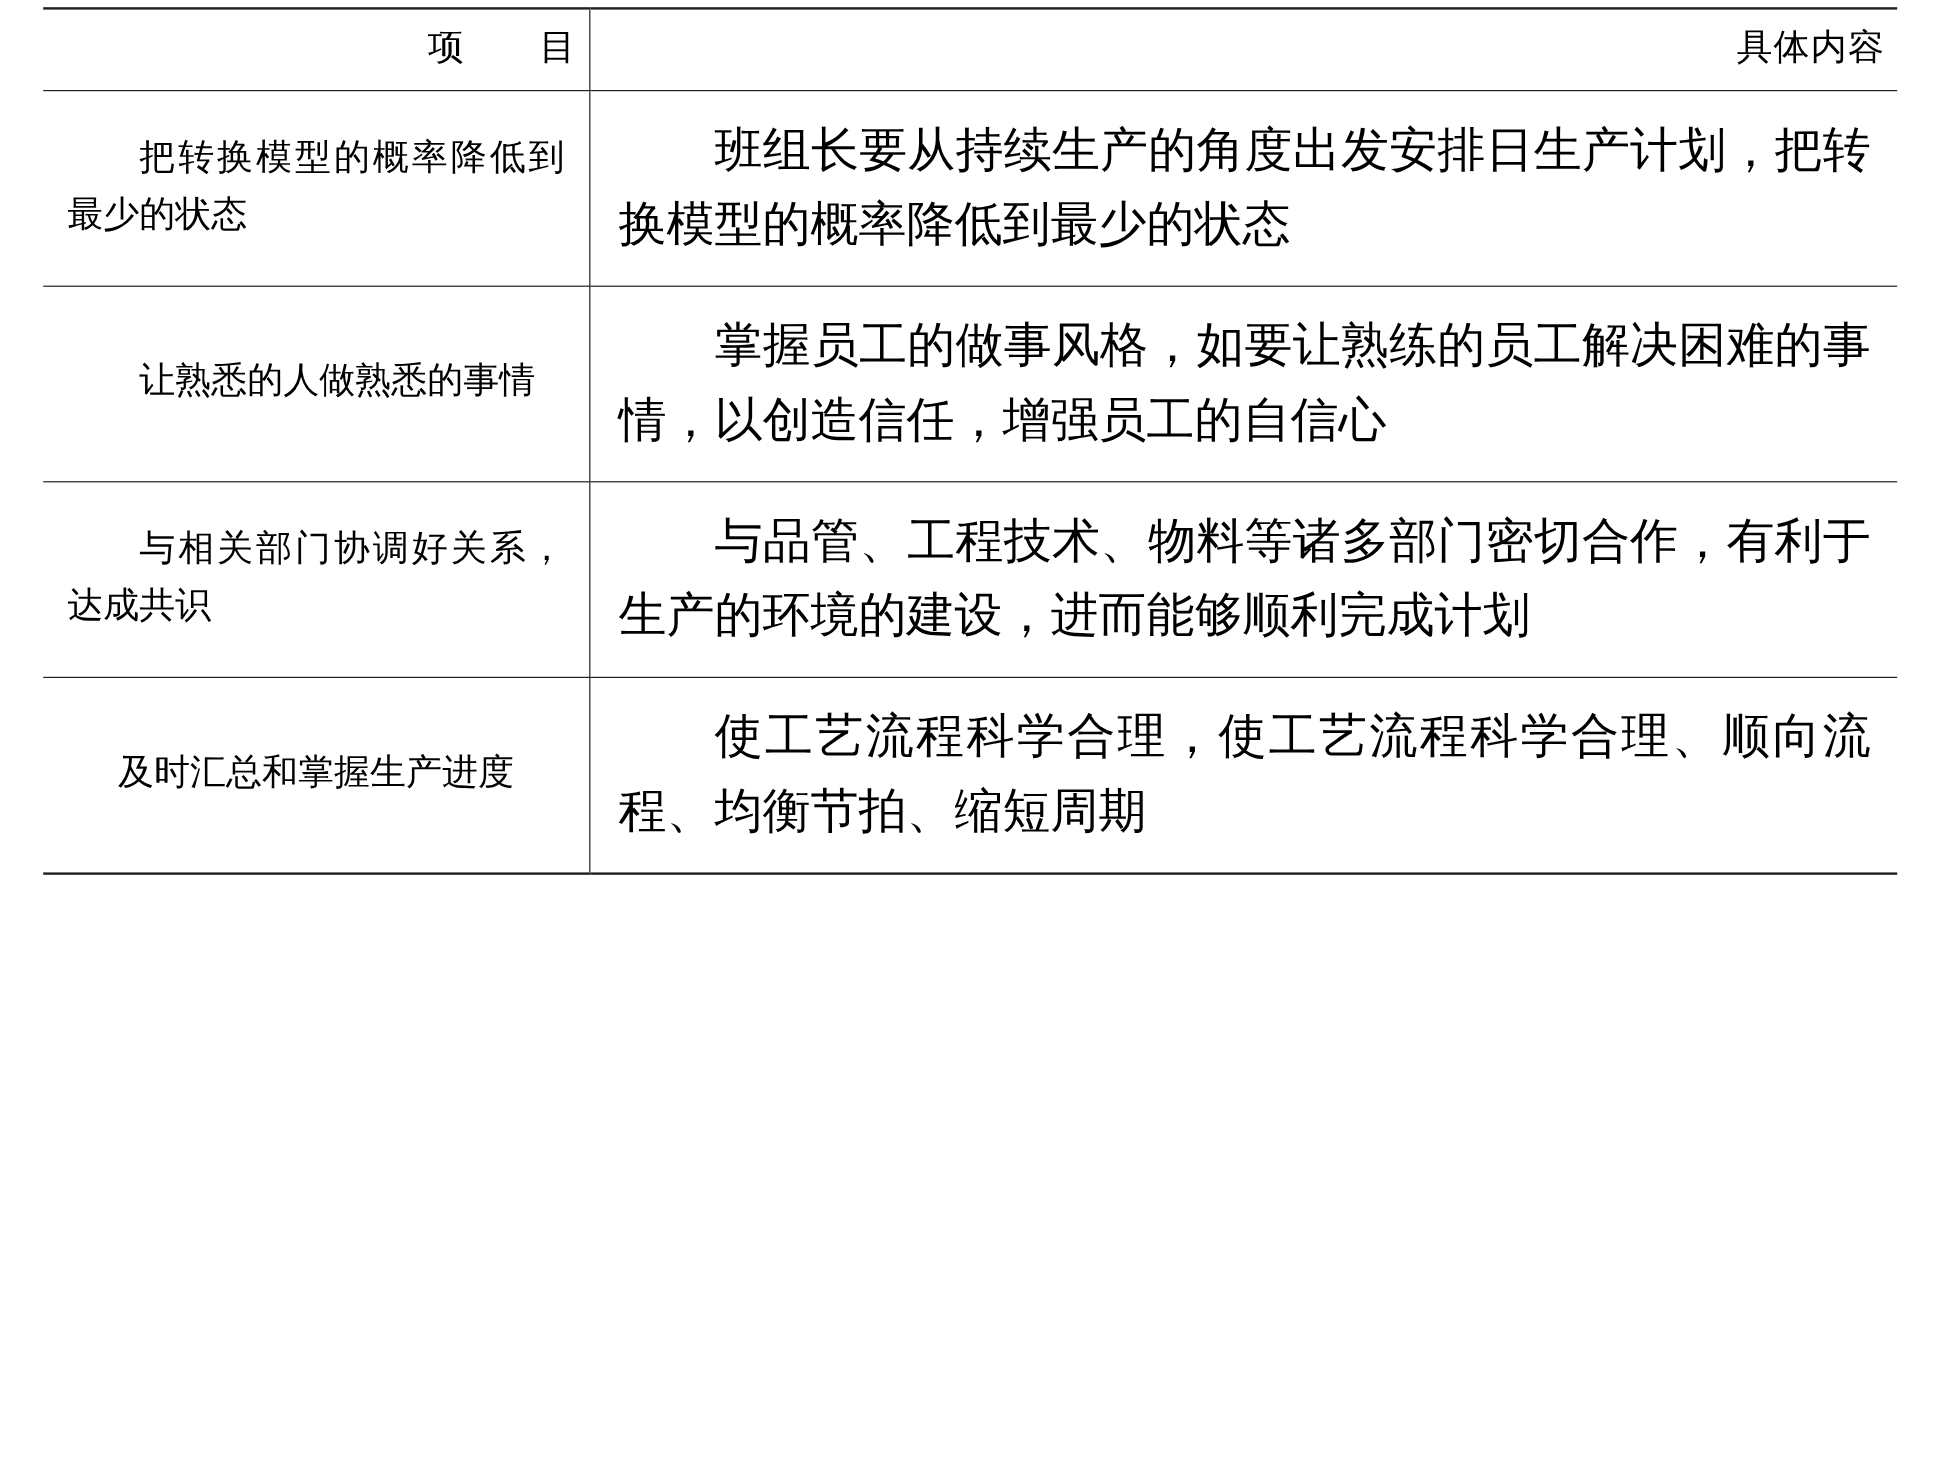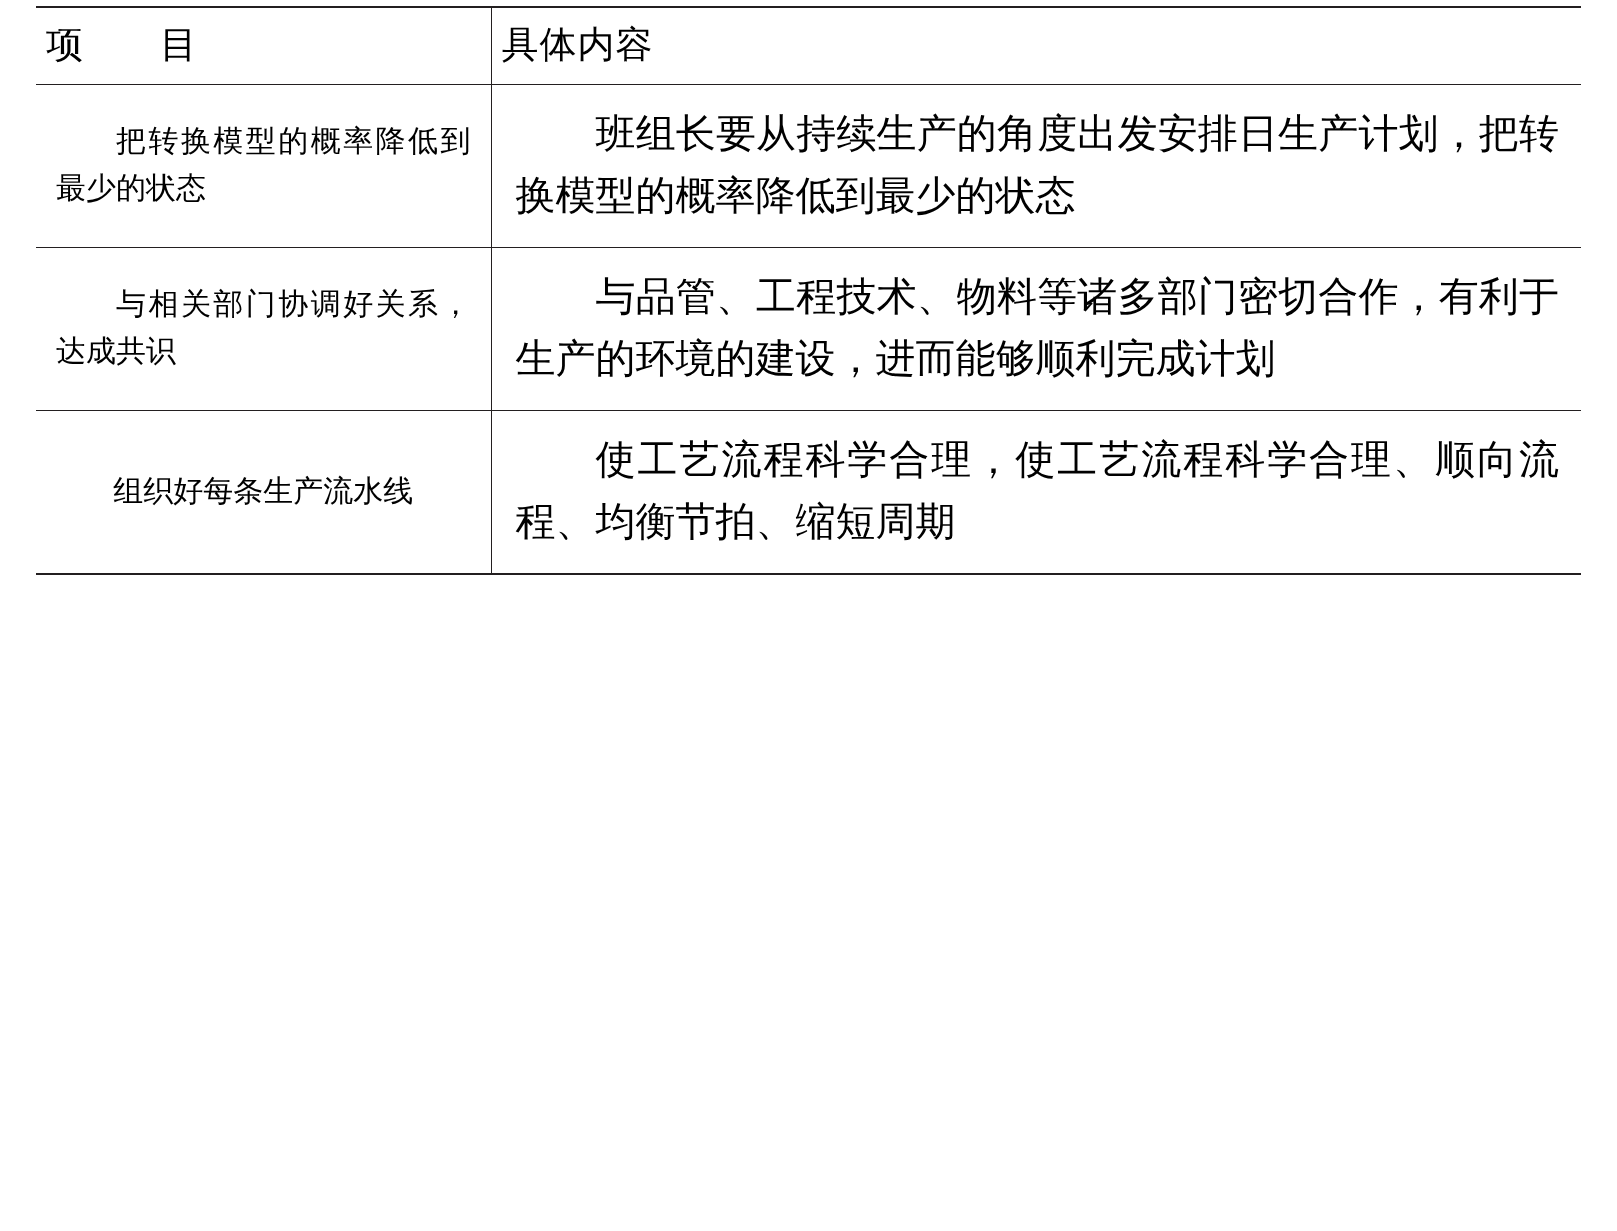--- a/index.html
+++ b/index.html
@@ -37,22 +37,22 @@
     padding: 0;
   }
   table.doc-table tr.body-row:last-child td {
     border-bottom: 2.5px solid #231f20;
   }
   table.doc-table td.cell-item {
     border-right: 1.6px solid #231f20;
   }
 
   .hdr-item, .hdr-content {
-    text-align: left;
-    font-size: 37px;
+    text-align: right;
+    font-size: 30px;
     line-height: 1.35;
     padding: 12px 10px 14px 10px;
     letter-spacing: 1px;
   }
 
   .cell-item-inner {
     font-size: 30px;
     line-height: 1.55;
     padding: 18px 20px 20px 20px;
     text-align: justify;
@@ -97,33 +97,41 @@
       <tr class="body-row">
         <td class="cell-item">
           <div class="cell-item-inner">把转换模型的概率降低到最少的状态</div>
         </td>
         <td>
           <div class="cell-content-inner">班组长要从持续生产的角度出发安排日生产计划，把转换模型的概率降低到最少的状态</div>
         </td>
       </tr>
 
 
+      <tr class="body-row">
+        <td class="cell-item">
+          <div class="cell-item-inner">让熟悉的人做熟悉的事情</div>
+        </td>
+        <td>
+          <div class="cell-content-inner">掌握员工的做事风格，如要让熟练的员工解决困难的事情，以创造信任，增强员工的自信心</div>
+        </td>
+      </tr>
 
       <tr class="body-row">
         <td class="cell-item">
           <div class="cell-item-inner">与相关部门协调好关系，达成共识</div>
         </td>
         <td>
           <div class="cell-content-inner">与品管、工程技术、物料等诸多部门密切合作，有利于生产的环境的建设，进而能够顺利完成计划</div>
         </td>
       </tr>
 
       <tr class="body-row">
         <td class="cell-item">
-          <div class="cell-item-inner centered">组织好每条生产流水线</div>
+          <div class="cell-item-inner centered">及时汇总和掌握生产进度</div>
         </td>
         <td>
           <div class="cell-content-inner">使工艺流程科学合理，使工艺流程科学合理、顺向流程、均衡节拍、缩短周期</div>
         </td>
       </tr>
 
 
     </tbody>
   </table>
 </div>

